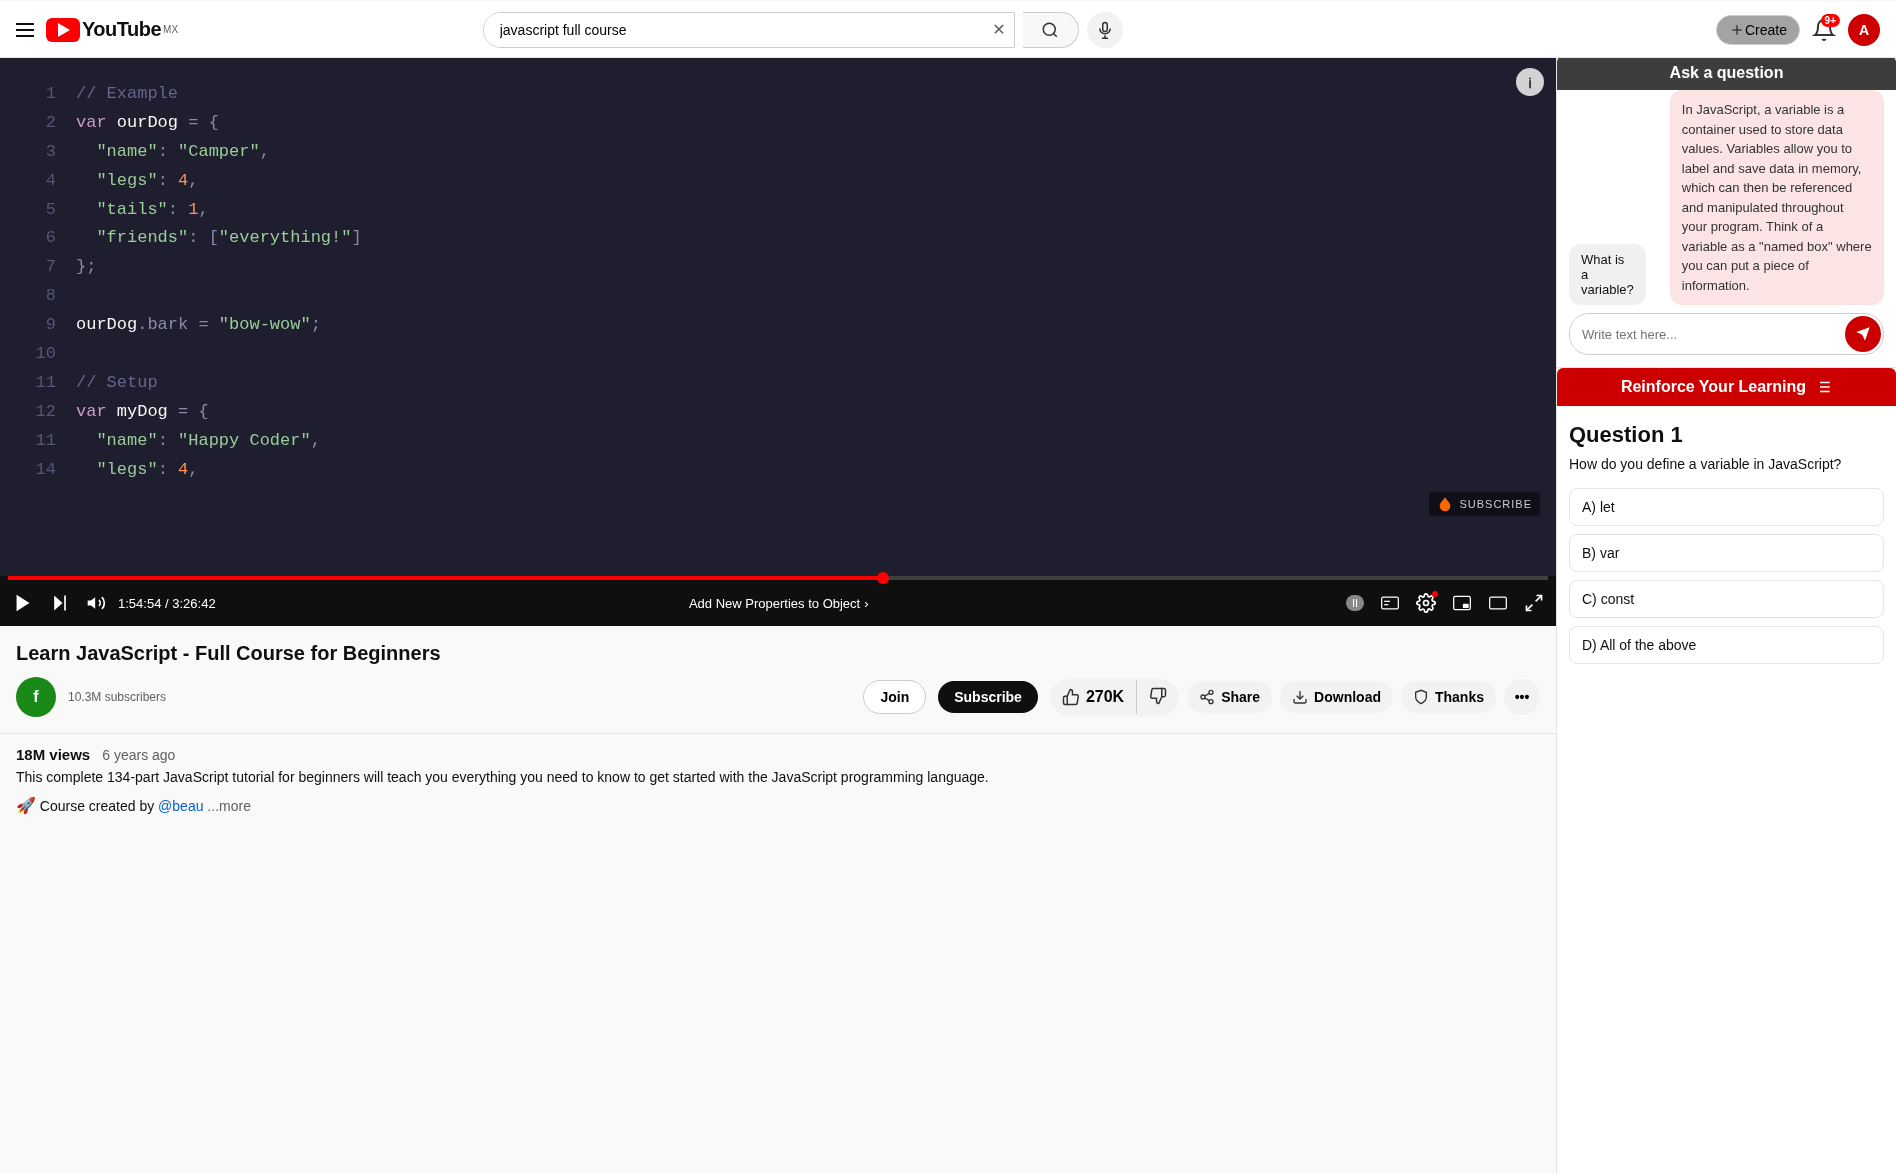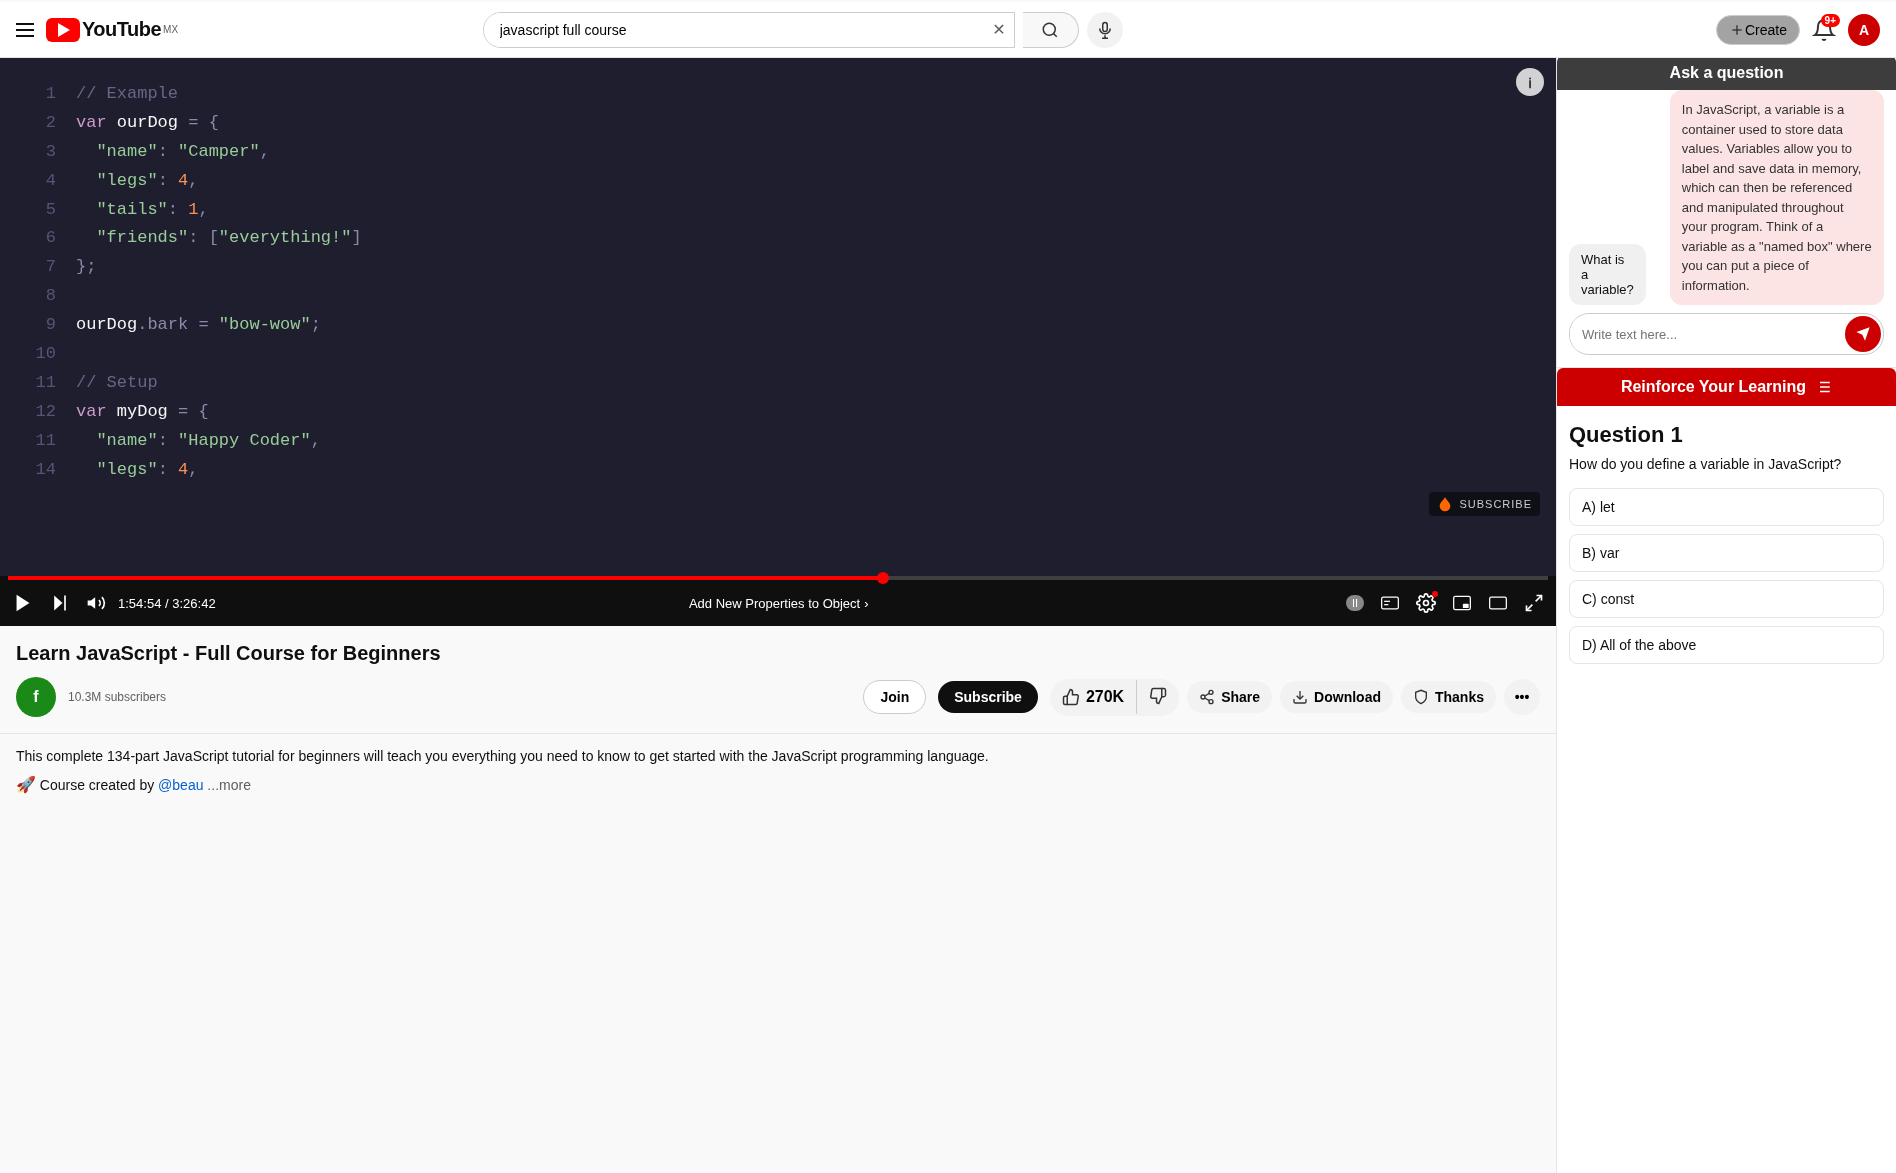--- a/index.html
+++ b/index.html
@@ -390,20 +390,24 @@
                 <path d="M12 22s8-4 8-10V5l-8-3-8 3v7c0 6 8 10 8 10z"></path>
               </svg>
             <span>Thanks</span>
           </button>
           <button class="more-btn">•••</button>
         </div>
       </div>
     </div>
 
     <div class="video-description">
+      <div class="desc-meta">
+        <span>18M views</span>
+        <span class="desc-age">6 years ago</span>
+      </div>
       <div class="desc-text">
         <span>This complete 134-part JavaScript tutorial for beginners will teach you everything you need to know to get started with the JavaScript programming language.</span>
       </div>
       <div class="desc-text" style="margin-top:6px;">
         <span class="rocket-icon">🚀</span>
         <span> Course created by </span>
         <a class="desc-link">@beau</a>
         <span class="desc-more">...more</span>
       </div>
     </div>

